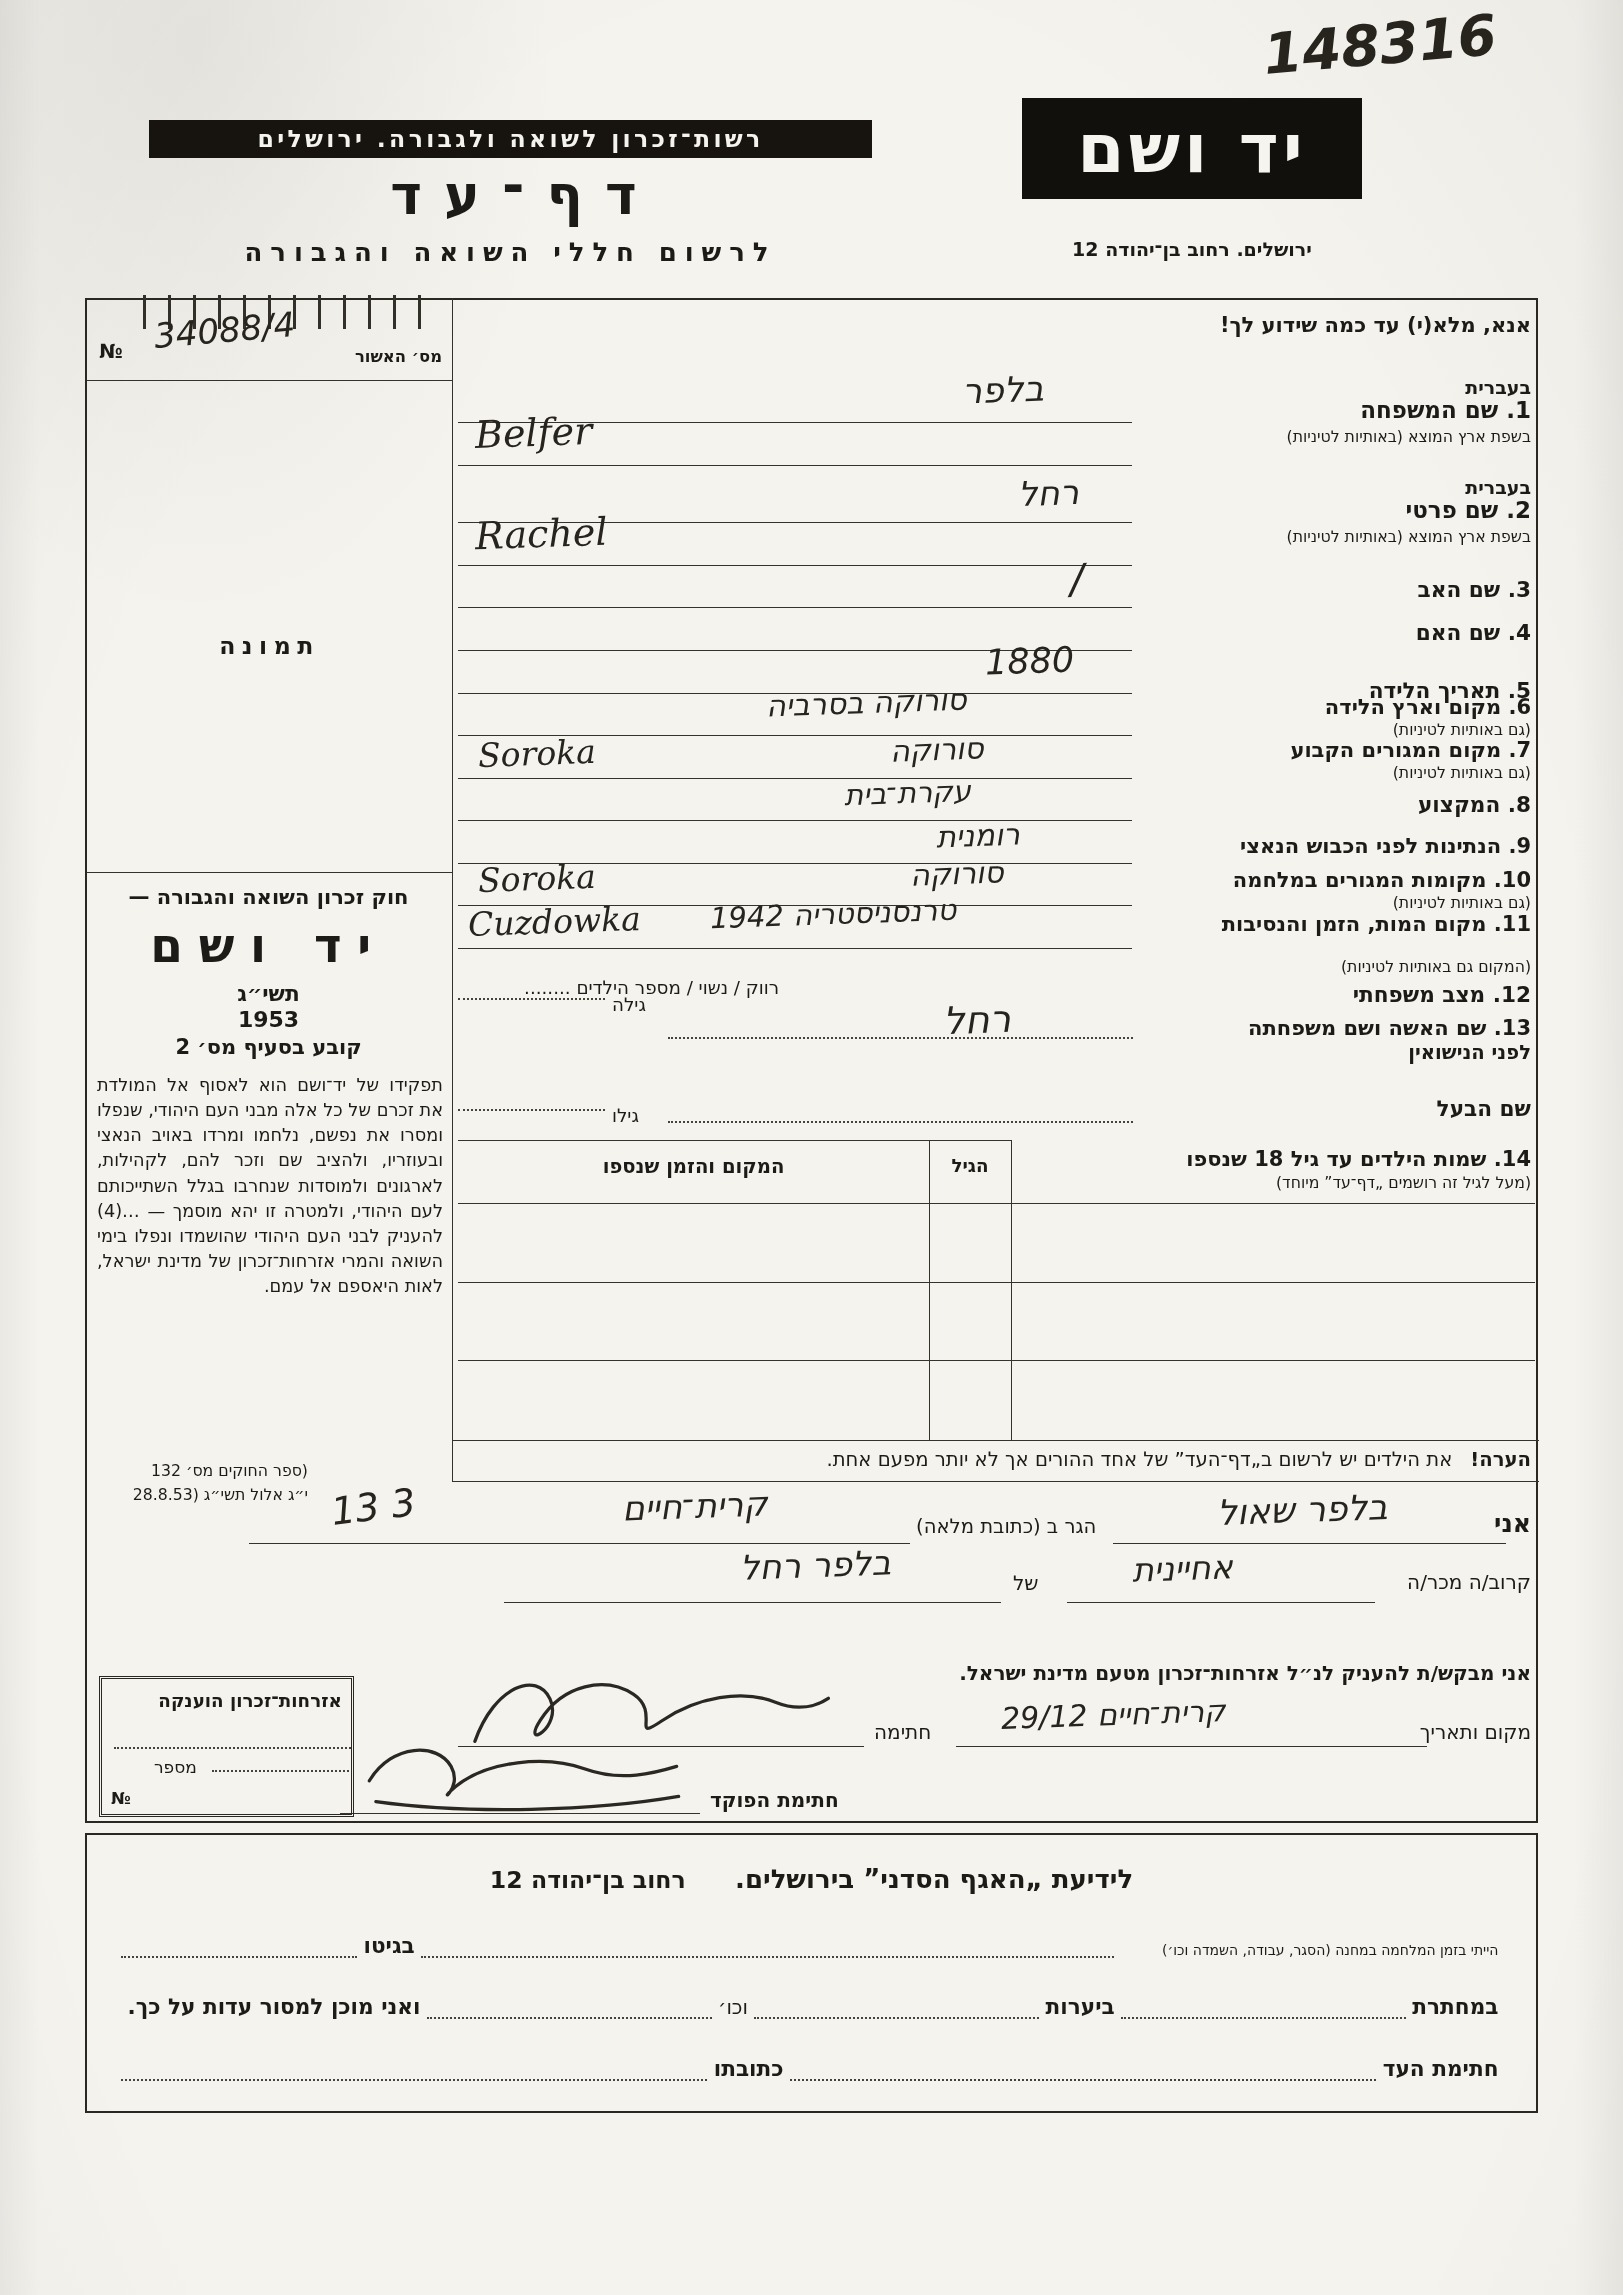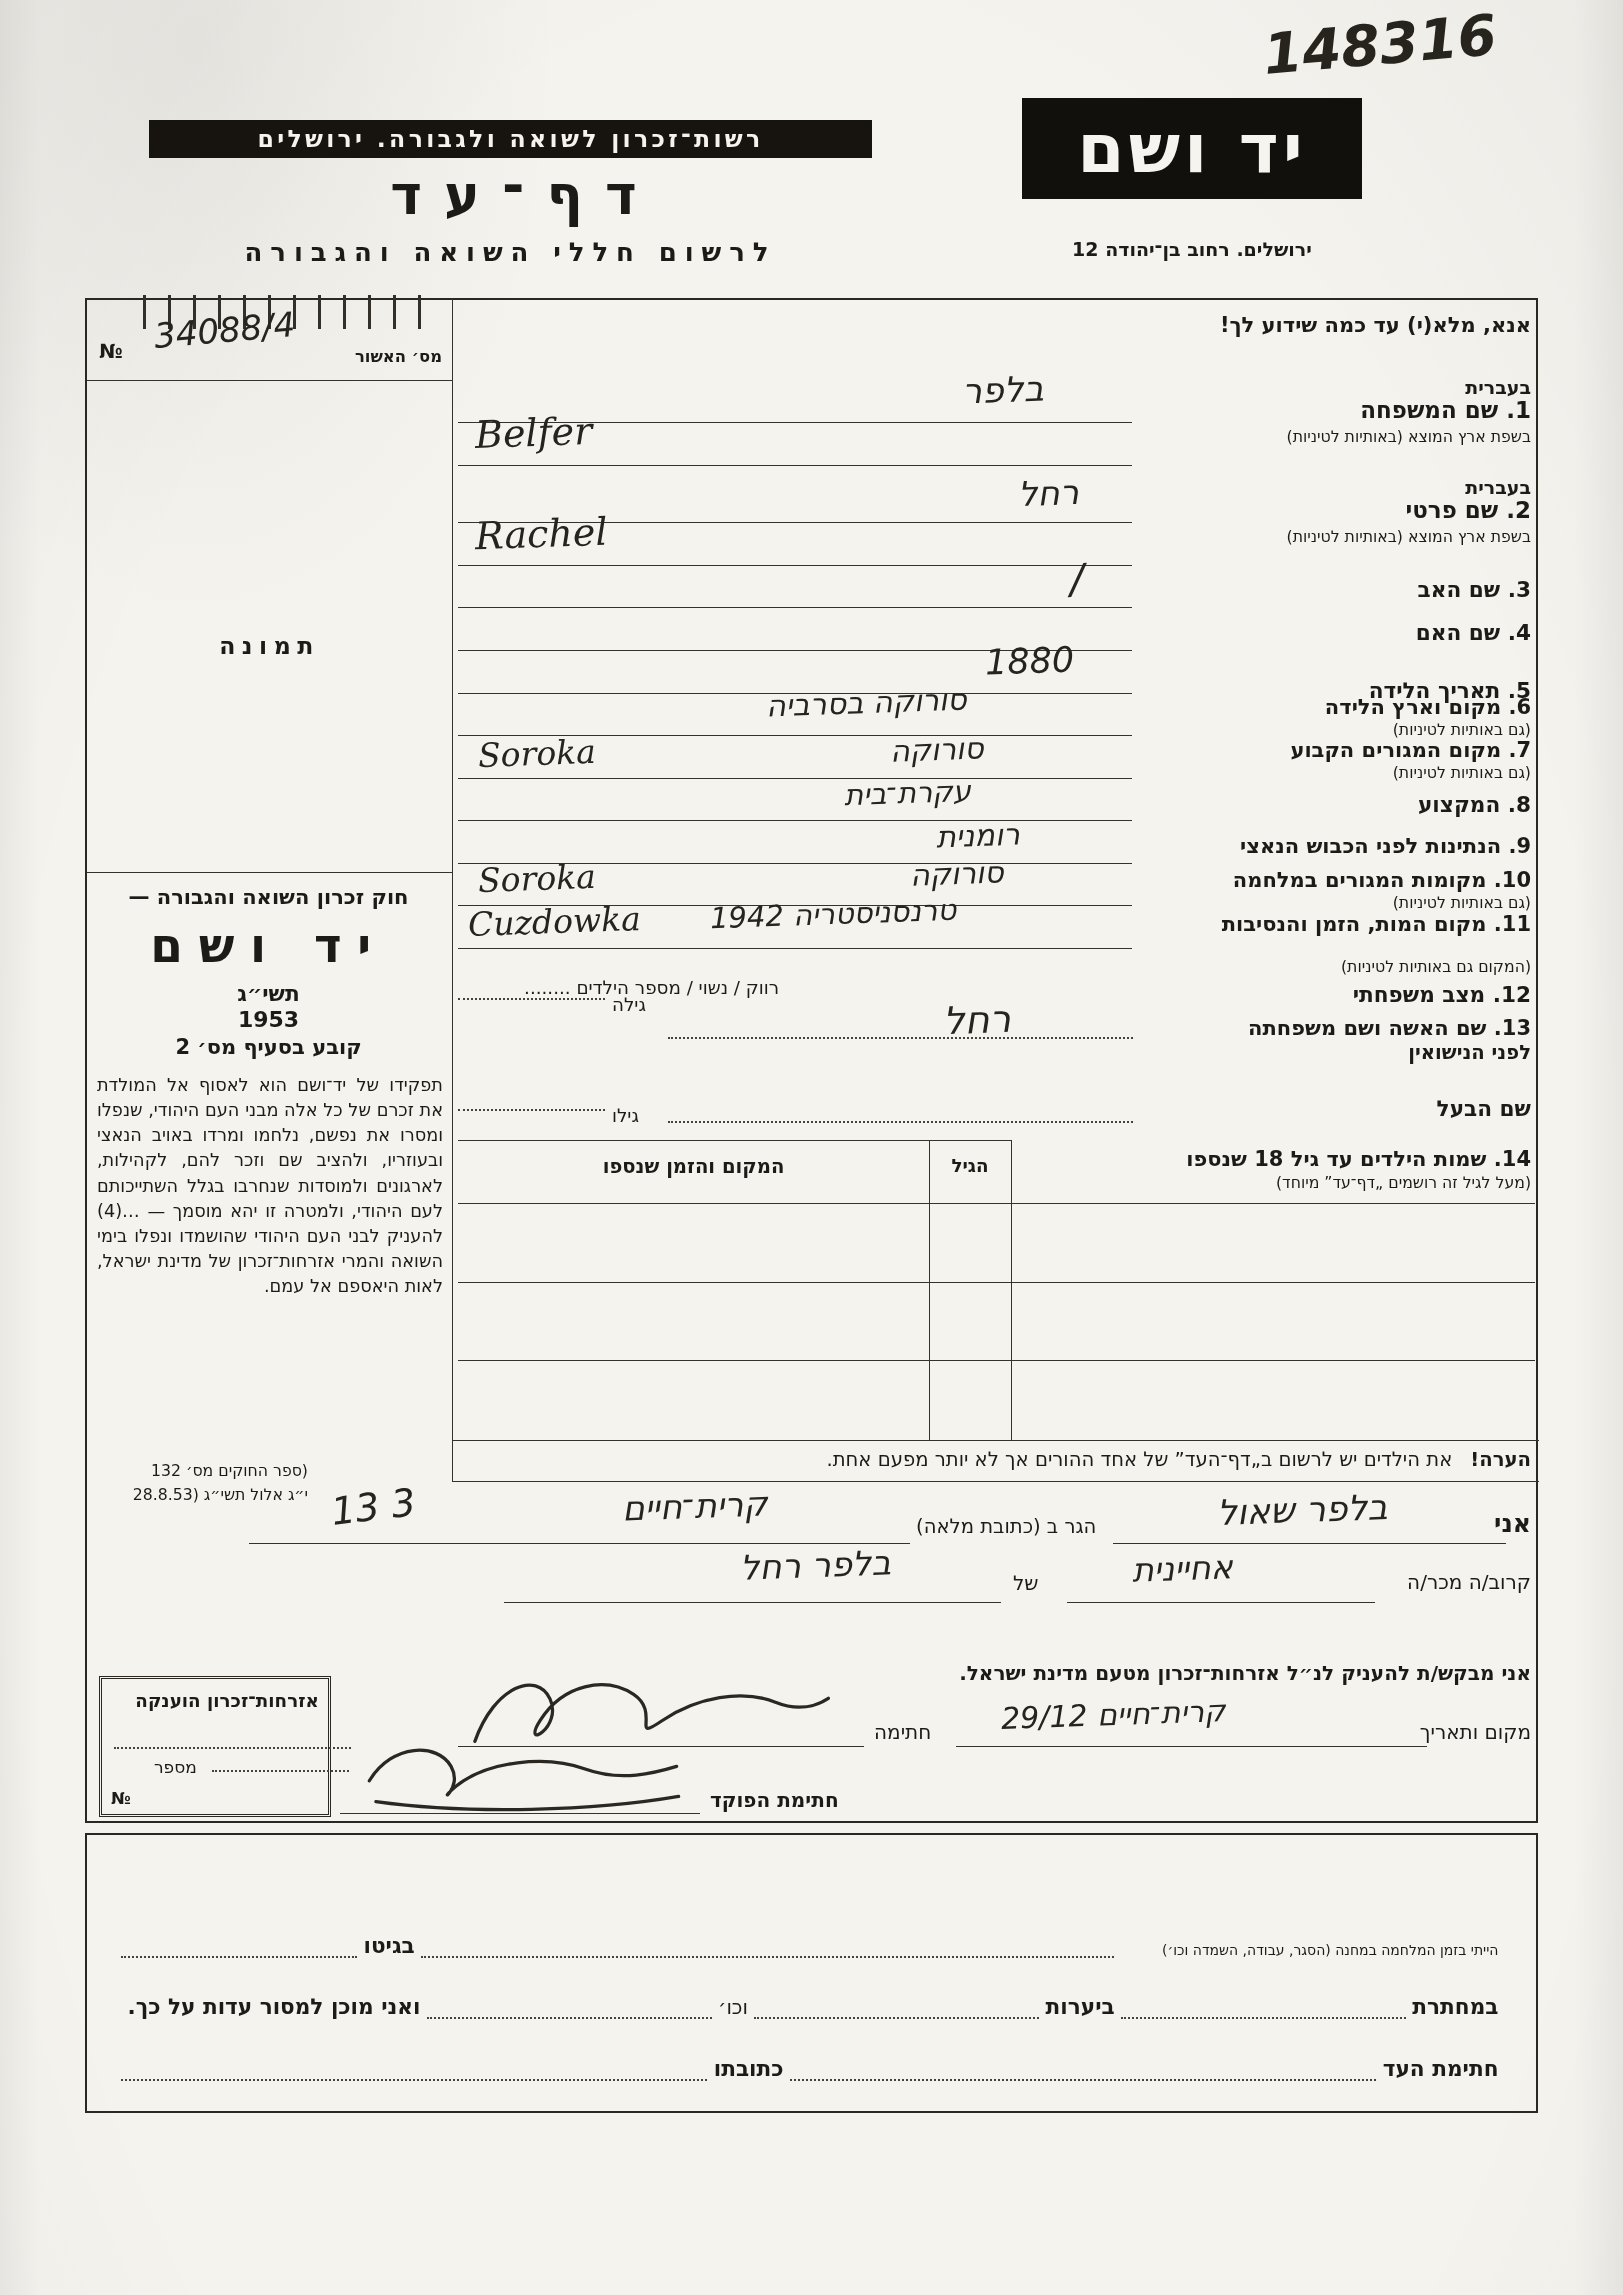--- a/index.html
+++ b/index.html
@@ -191,29 +191,33 @@
   <div class="hline" style="left:458px; top:1746px; width:406px;"></div>
 
   <div class="abs" style="left:353px; top:1735px; width:340px; height:85px;">
     <svg width="340" height="85" viewBox="0 0 520 130">
       <path d="M25 70 C60 12, 130 12, 150 48 C170 84, 122 108, 158 78 C205 40, 295 30, 355 52 C410 72, 462 58, 495 48 M35 102 C180 122, 370 116, 498 94" fill="none" stroke="#2b2822" stroke-width="5" stroke-linecap="round"></path>
     </svg>
   </div>
   <div class="abs rtl b" style="left:710px; top:1788px; font-size:20px;">חתימת הפוקד</div>
   <div class="hline" style="left:340px; top:1813px; width:360px;"></div>
 
-  <div class="abs" style="left:99px; top:1676px; width:232px; height:141px; border:3.9px double #2b2822;">
+  <div class="abs" style="left:99px; top:1676px; width:255px; height:141px; border:3.9px double #2b2822;">
     <div class="abs rtl b" style="right:9.2px; top:10.5px; font-size:18.3px;">אזרחות־זכרון הוענקה</div>
     <div class="dotl" style="left:11.8px; top:68px; width:237px;"></div>
     <div class="abs rtl" style="left:52px; bottom:37px; font-size:17px;">מספר</div>
     <div class="dotl" style="left:110px; bottom:42px; width:137px;"></div>
     <div class="abs b" style="left:9.2px; bottom:6.5px; font-size:16.4px;">№</div>
   </div>
 
   <div class="box" style="left:85px; top:1833px; width:1453px; height:280px;"></div>
+  <div class="abs rtl ctr" style="left:85px; top:1864px; width:1453px;">
+    <span class="b" style="font-size:26px;">לידיעת „האגף הסדני” בירושלים.</span>
+    <span class="b" style="font-size:23.6px; margin-right:46px;">רחוב בן־יהודה 12</span>
+  </div>
 
   <div class="frow" style="left:121px; top:1930px; width:1384px;">
     <span class="t" style="font-size:14px;margin-left:48px;">הייתי בזמן המלחמה במחנה (הסגר, עבודה, השמדה וכו׳)</span>
     <div class="fdots"></div>
     <span class="t b" style="font-size:21.6px;">בגיטו</span>
     <div class="fdots" style="flex:0 0 236px;"></div>
   </div>
 
   <div class="frow" style="left:121px; top:1991px; width:1384px;">
     <span class="t b" style="font-size:21.6px;">במחתרת</span>

